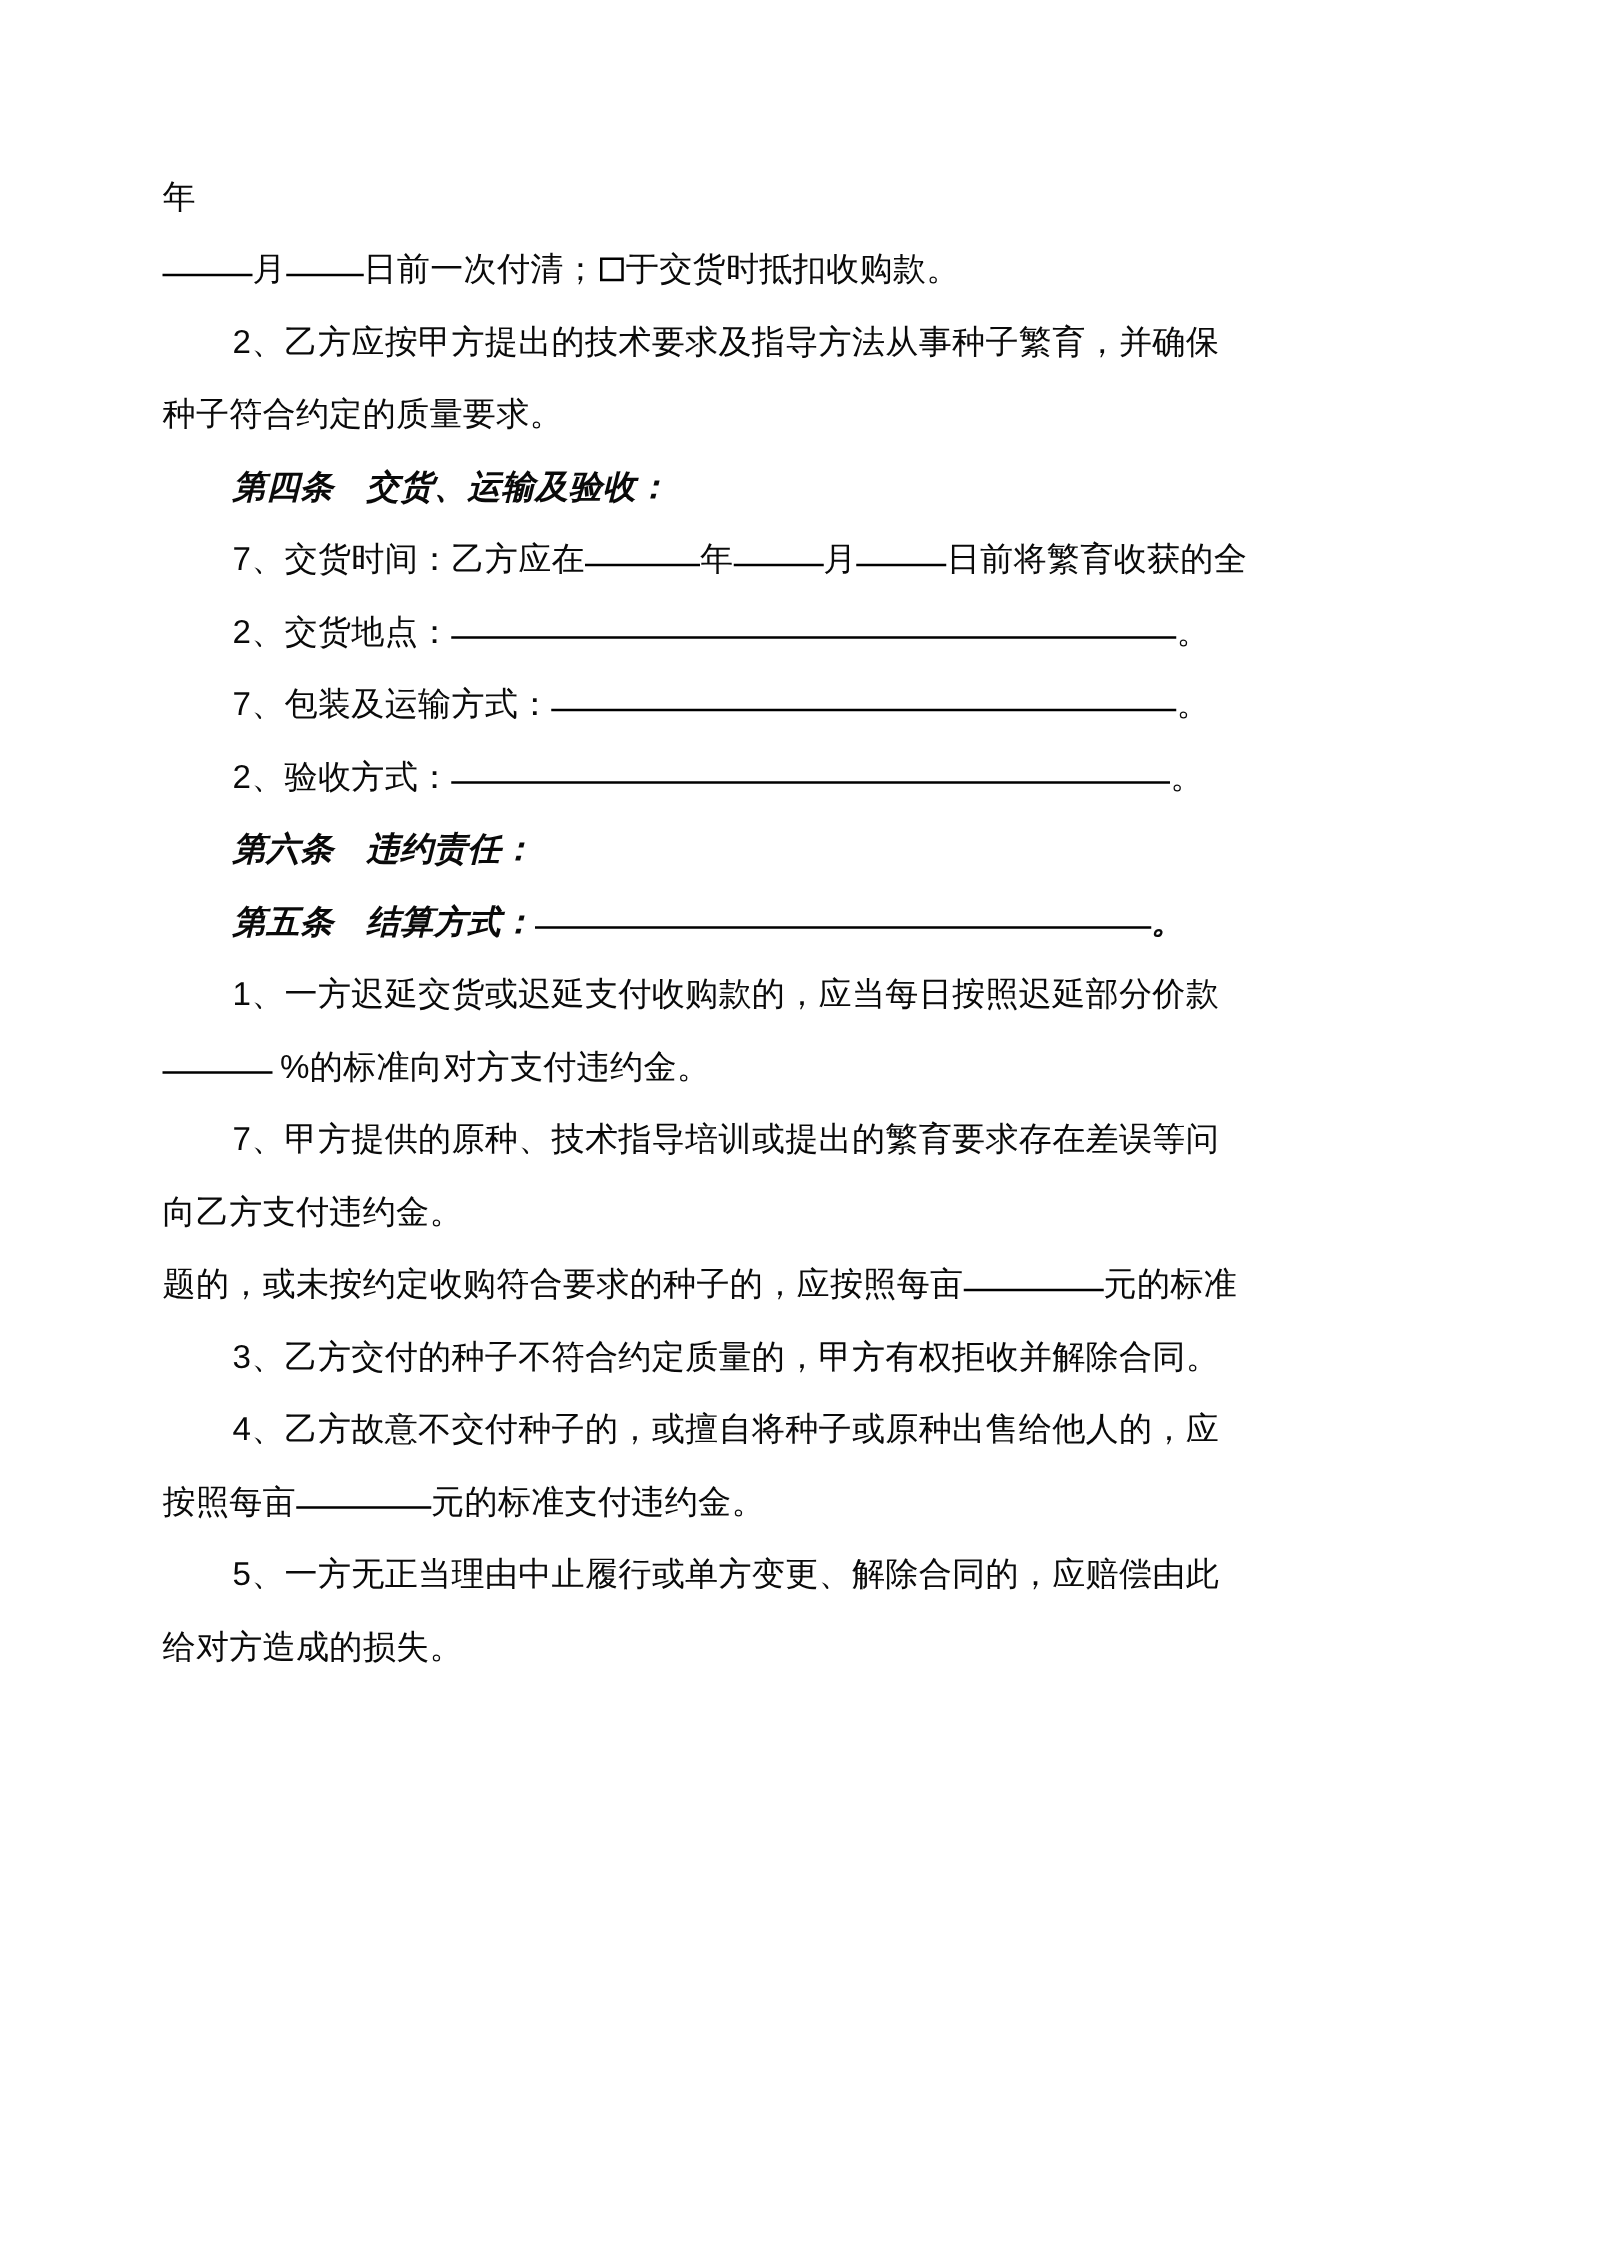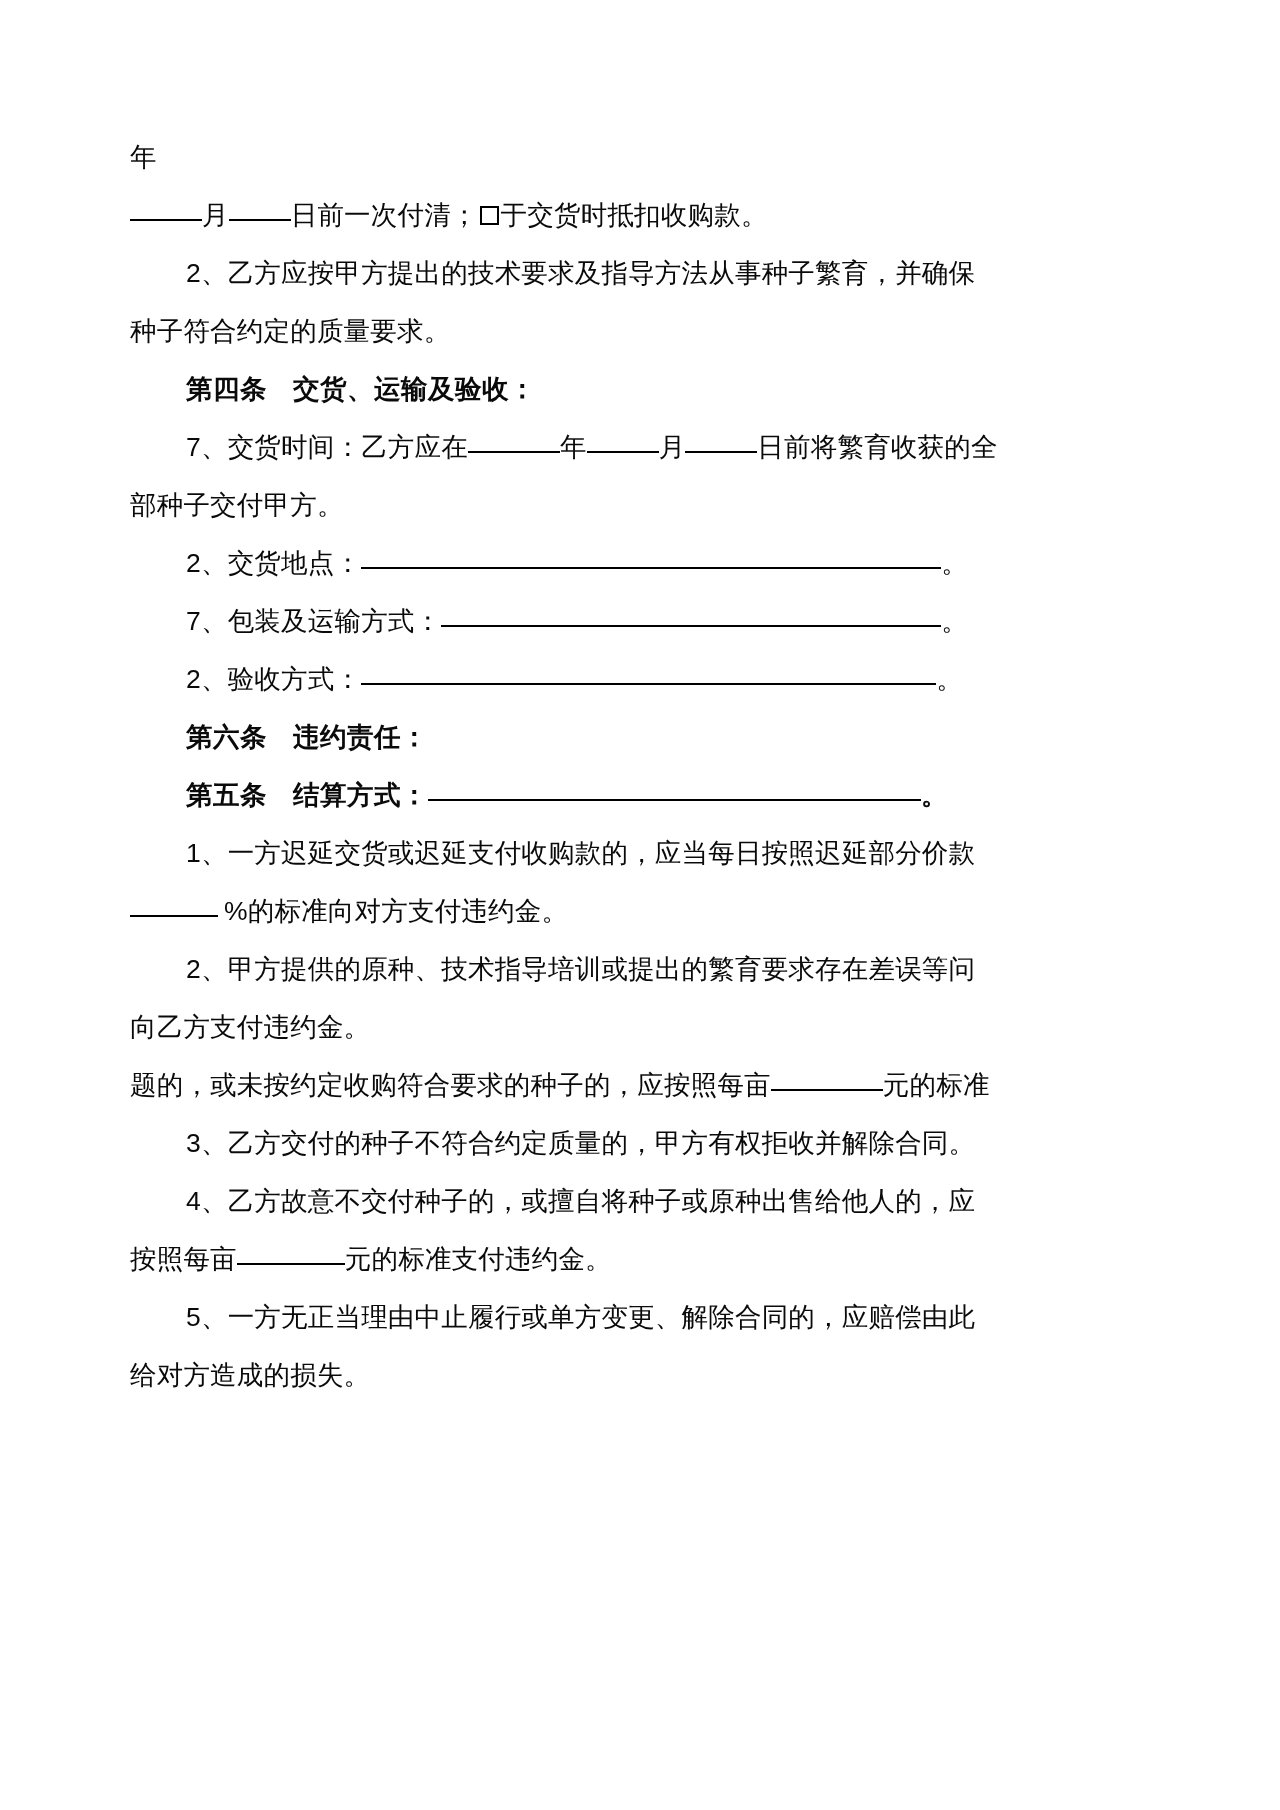--- a/index.html
+++ b/index.html
@@ -33,20 +33,21 @@
     padding: 0;
     white-space: nowrap;
   }
   .indent {
     text-indent: 56px;
   }
   .heading {
     font-weight: bold;
     text-indent: 56px;
     letter-spacing: 0.5px;
+    font-style: italic;
   }
   .hdr-gap {
     display: inline-block;
     width: 26px;
   }
   
   .blank {
     display: inline-block;
     border-bottom: 2.2px solid #000;
     vertical-align: 3px;
@@ -90,21 +91,20 @@
     <p class="indent">2、乙方应按甲方提出的技术要求及指导方法从事种子繁育，并确保</p>
     <p>种子符合约定的质量要求。</p>
 
     <p class="heading">
       <span>第四条</span><span class="hdr-gap"></span><span>交货、运输及验收：</span>
     </p>
 
     <p class="indent">
       <span>7、交货时间：乙方应在</span><span class="blank b-lg"></span><span>年</span><span class="blank b-md"></span><span>月</span><span class="blank b-md"></span><span>日前将繁育收获的全</span>
     </p>
-    <p>部种子交付甲方。</p>
 
     <p class="indent">
       <span>2、交货地点：</span><span class="blank b-long-1"></span><span class="tail-period">。</span>
     </p>
 
     <p class="indent">
       <span>7、包装及运输方式：</span><span class="blank b-long-2"></span><span class="tail-period">。</span>
     </p>
 
     <p class="indent">
@@ -117,21 +117,21 @@
 
     <p class="heading">
       <span>第五条</span><span class="hdr-gap"></span><span>结算方式：</span><span class="blank b-long-4"></span><span class="tail-period">。</span>
     </p>
 
     <p class="indent">1、一方迟延交货或迟延支付收购款的，应当每日按照迟延部分价款</p>
     <p>
       <span class="blank b-pct"></span><span>%的标准向对方支付违约金。</span>
     </p>
 
-    <p class="indent">2、甲方提供的原种、技术指导培训或提出的繁育要求存在差误等问</p>
+    <p class="indent">7、甲方提供的原种、技术指导培训或提出的繁育要求存在差误等问</p>
     <p>向乙方支付违约金。</p>
     <p>
       <span>题的，或未按约定收购符合要求的种子的，应按照每亩</span><span class="blank b-yuan"></span><span>元的标准</span>
     </p>
 
     <p class="indent">3、乙方交付的种子不符合约定质量的，甲方有权拒收并解除合同。</p>
 
     <p class="indent">4、乙方故意不交付种子的，或擅自将种子或原种出售给他人的，应</p>
     <p>
       <span>按照每亩</span><span class="blank b-yuan2"></span><span>元的标准支付违约金。</span>

